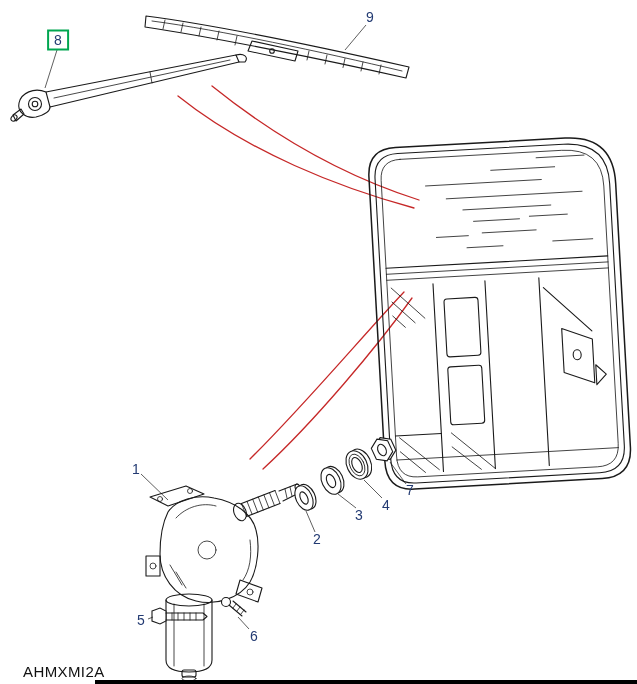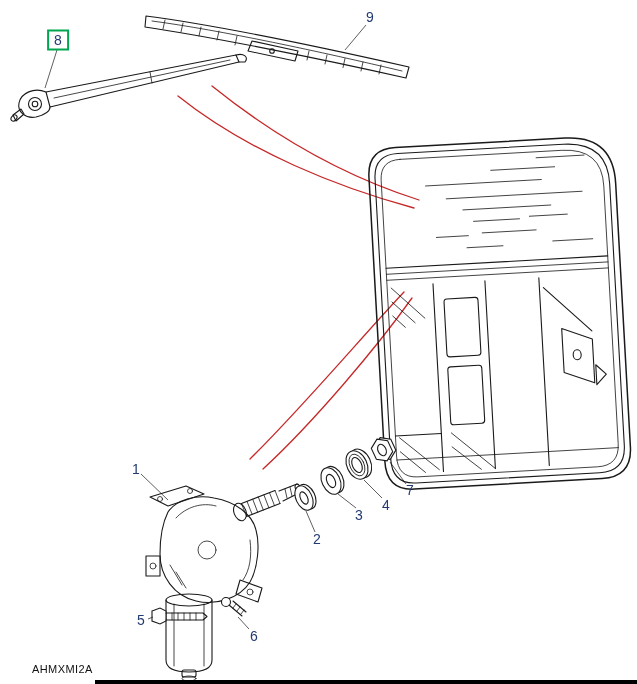--- a/index.html
+++ b/index.html
@@ -7,21 +7,21 @@
   .stage{position:relative;width:637px;height:684px;background:var(--background,#fff);overflow:hidden}
   svg{position:absolute;left:0;top:0}
   .ln{fill:none;stroke:var(--line,#1a1a1a);stroke-width:1.1;stroke-linecap:round;stroke-linejoin:round}
   .ln2{fill:none;stroke:var(--line,#1a1a1a);stroke-width:1.5;stroke-linecap:round;stroke-linejoin:round}
   .thin{fill:none;stroke:var(--line,#1a1a1a);stroke-width:0.8;stroke-linecap:round}
   .fillw{fill:#fff;stroke:var(--line,#1a1a1a);stroke-width:1.1}
   .red{fill:none;stroke:var(--leader-red,#c22);stroke-width:1.3;stroke-linecap:round}
   .leader{fill:none;stroke:var(--line,#1a1a1a);stroke-width:0.7}
   .num{position:absolute;transform:translate(-50%,-50%);color:var(--callout-text,#223a72);font-size:14px;line-height:1;white-space:nowrap}
   .num .boxed{display:inline-block;border:2px solid var(--highlight-box,#00a650);padding:1px 5px 2px 5px}
-  .code{position:absolute;left:32px;top:663px;font-size:11px;color:#111;letter-spacing:.4px}
+  .code{position:absolute;left:23px;top:663px;font-size:15px;color:#111;letter-spacing:.4px}
   .page-edge{position:absolute;left:95px;right:0;bottom:0;height:4px;background:#000}
 </style>
 </head>
 <body>
 
 <div class="stage">
 
   <svg width="637" height="684" viewBox="0 0 637 684">
 
     <g>

